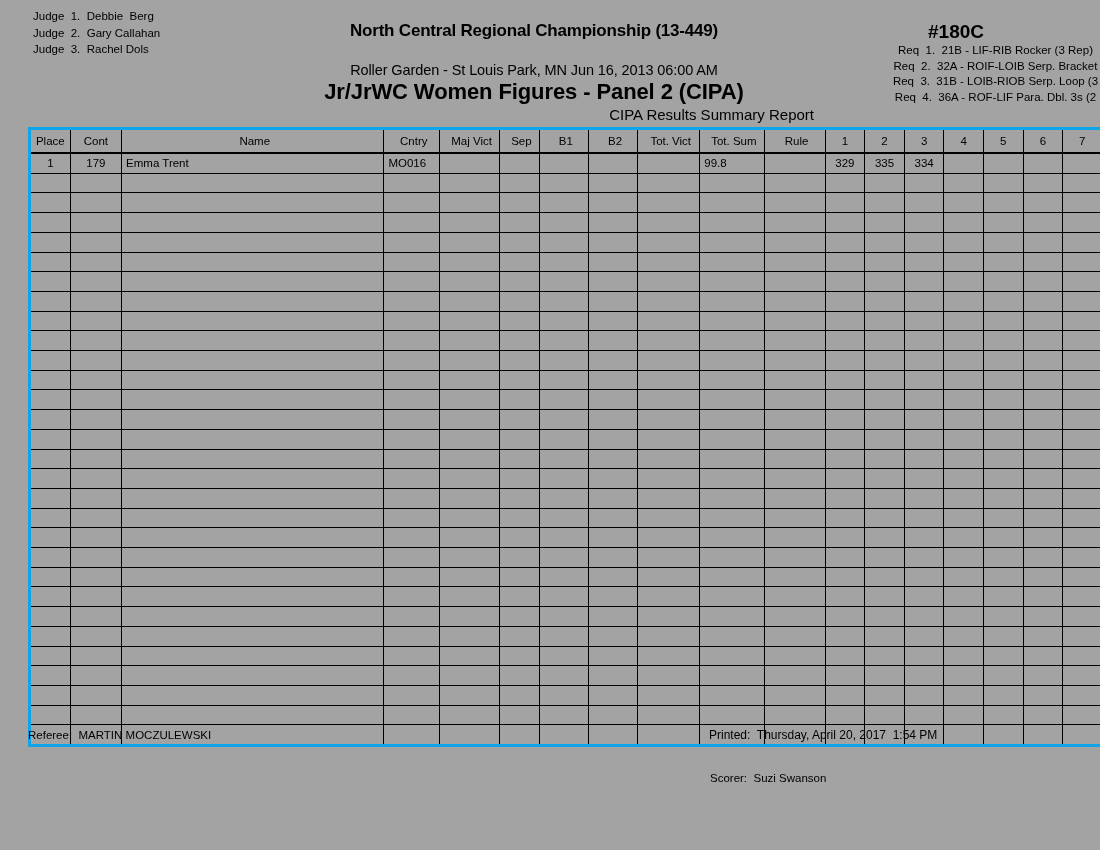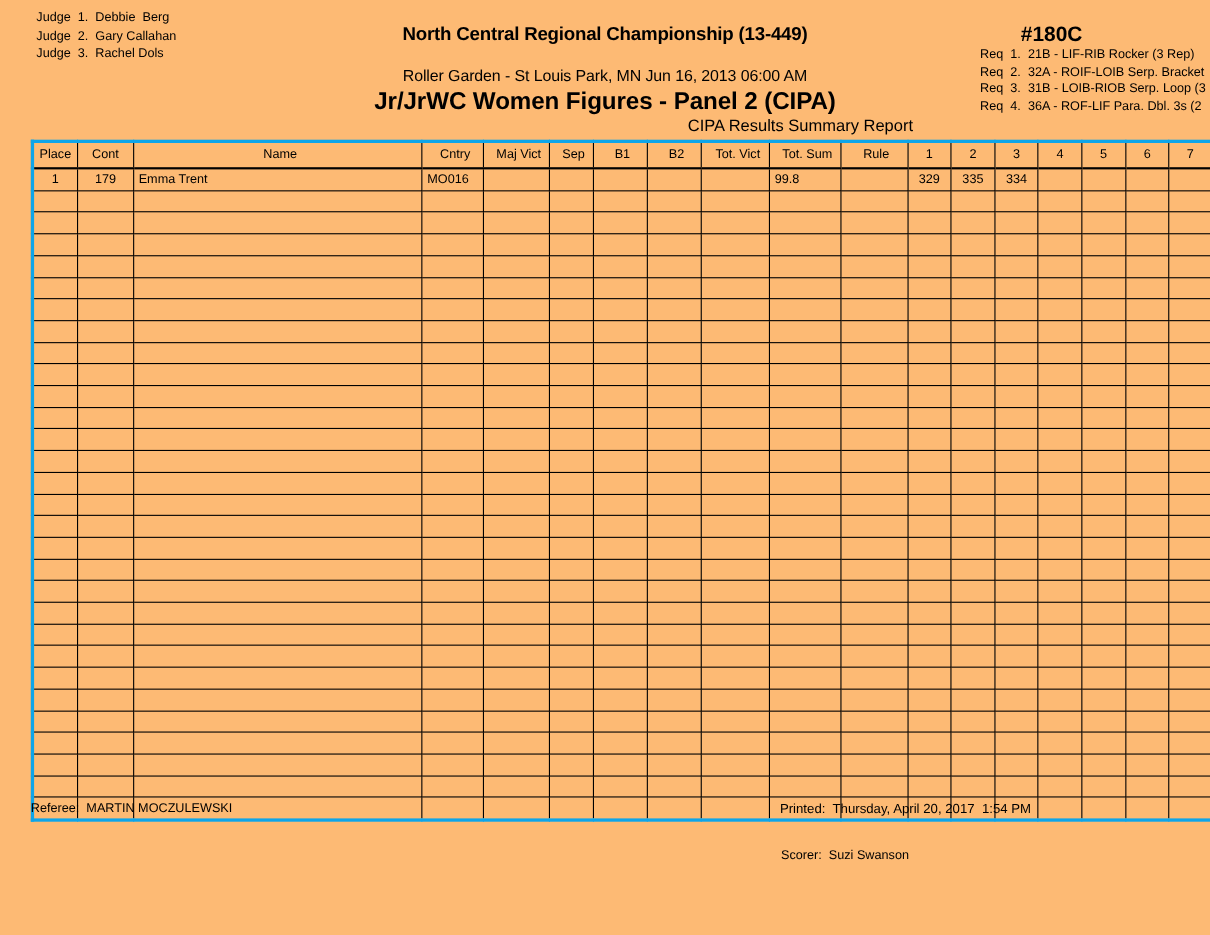--- a/index.html
+++ b/index.html
@@ -7,33 +7,33 @@
     margin: 0; padding: 0;
     width: 1100px; height: 850px;
     background: #ffffff;
     font-family: "Liberation Sans", sans-serif;
     color: #000000;
     overflow: hidden;
   }
   #page {
     position: relative;
     width: 1100px; height: 850px;
-    background: #fdba74;
+    background: #a3a3a3;
   }
 
   
   .judges {
     position: absolute; left: 33px; top: 8px;
     font-size: 11.5px; line-height: 16.5px;
     white-space: nowrap;
   }
   .judge-line { white-space: pre; }
 
   .titleblock {
-    position: absolute; left: 270px; top: 20px;
+    position: absolute; left: 254px; top: 20px;
     width: 560px; text-align: center;
   }
   .t-main {
     font-size: 17px; font-weight: bold; line-height: 21px;
     letter-spacing: -0.2px;
   }
   .t-venue {
     font-size: 14.5px; font-weight: normal; line-height: 19px;
     letter-spacing: -0.1px;
     margin-top: 20px;
@@ -53,20 +53,21 @@
   }
   .req-number {
     font-size: 19px; font-weight: bold;
     text-align: center; line-height: 23px;
     padding-right: 48px;
   }
   .req-line {
     font-size: 11.5px; line-height: 15.5px;
     white-space: pre;
     padding-left: 31px;
+    text-align: center;
   }
 
   
   .tablewrap {
     position: absolute; left: 28px; top: 127px;
     width: 1020px;
   }
   table.results {
     border-collapse: collapse;
     table-layout: fixed;

